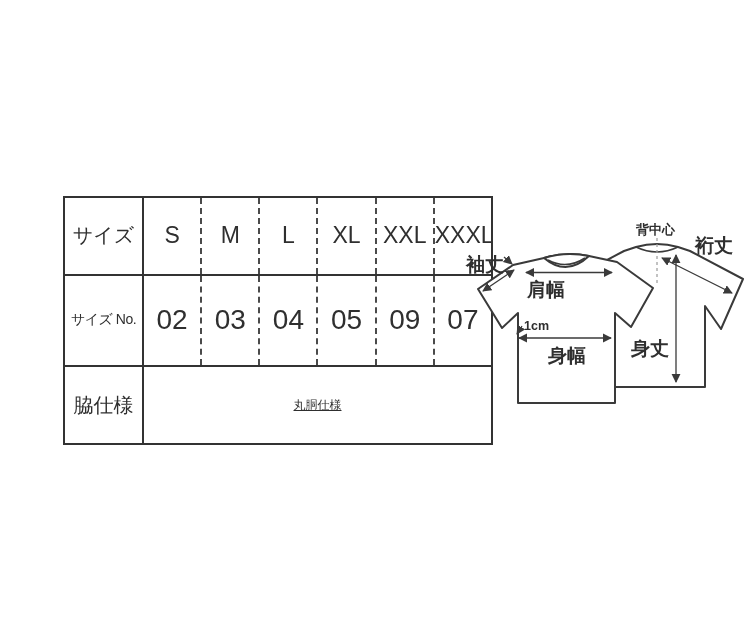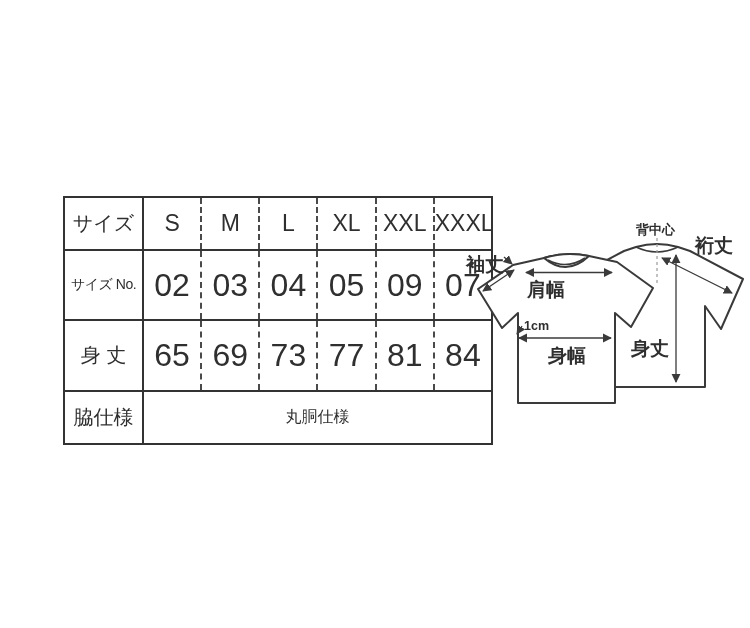--- a/index.html
+++ b/index.html
@@ -16,22 +16,22 @@
   table.size-table tr{border-bottom:2px solid #333333;}
   table.size-table tr:last-child{border-bottom:none;border-radius:8px;}
   table.size-table th,table.size-table td{
     padding:0;text-align:center;vertical-align:middle;
     white-space:nowrap;overflow:hidden;font-weight:400;
   }
   .lbl{border-right:2px solid #333333;font-weight:700;font-size:20px;}
   .lbl-sm{font-size:14px;letter-spacing:-0.5px;margin-left:36px;}
   .dsh{border-left:2px dashed #4a4a4a;}
   .hdr{font-size:23px;}
-  .num{font-size:32px;}
-  .span-val{font-weight:700;font-size:16px;}
+  .num{font-size:28px;}
+  .span-val{font-weight:700;font-size:12px;text-decoration:underline;}
   
   .diagram-wrap{position:absolute;left:458px;top:205px;width:290px;height:230px;}
   .shirt{fill:#ffffff;stroke:#3a3a3a;stroke-width:2;stroke-linejoin:round;}
   .seam{fill:none;stroke:#3a3a3a;stroke-width:1.6;}
   .meas{fill:none;stroke:#3a3a3a;stroke-width:1.3;}
   .dash{fill:none;stroke:#9a9a9a;stroke-width:1.2;stroke-dasharray:3,3;}
   .jl{fill:#2f2f2f;font-weight:700;font-family:"Liberation Sans","DejaVu Sans",sans-serif;}
 </style>
 </head>
 <body>
@@ -60,29 +60,20 @@
         <th class="hdr dsh">XXXL</th>
       </tr>
       <tr>
         <td class="lbl lbl-sm">サイズ No.</td>
         <td class="num">02</td>
         <td class="num dsh">03</td>
         <td class="num dsh">04</td>
         <td class="num dsh">05</td>
         <td class="num dsh">09</td>
         <td class="num dsh">07</td>
-      </tr>
-      <tr>
-        <td class="lbl">身 丈</td>
-        <td class="num">65</td>
-        <td class="num dsh">69</td>
-        <td class="num dsh">73</td>
-        <td class="num dsh">77</td>
-        <td class="num dsh">81</td>
-        <td class="num dsh">84</td>
       </tr>
       <tr>
         <td class="lbl">脇仕様</td>
         <td class="span-val" colspan="6">丸胴仕様</td>
       </tr>
     </tbody>
       </table>
   </div>
 
   <div class="diagram-wrap">

